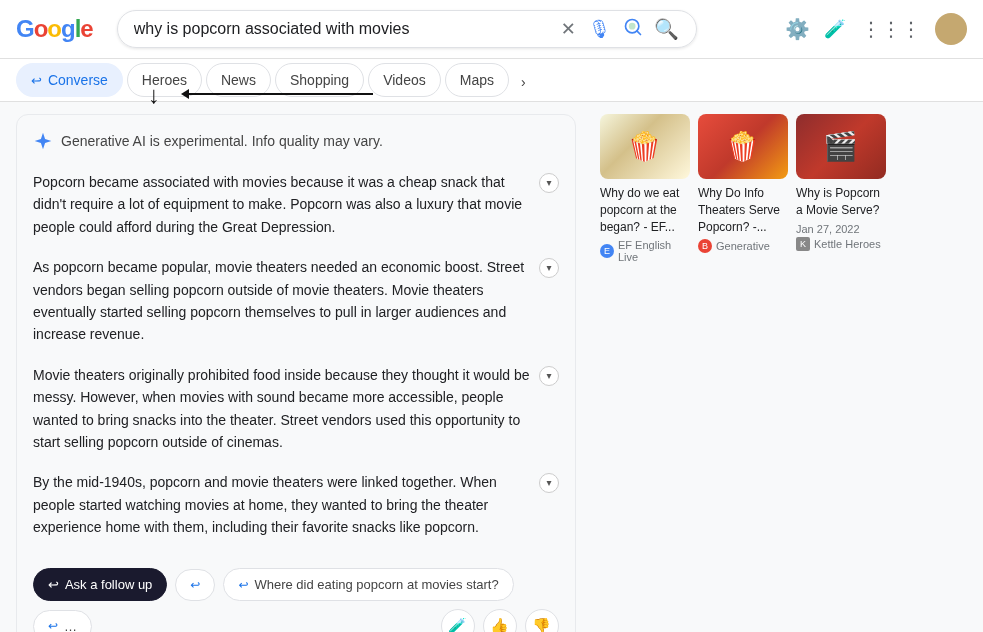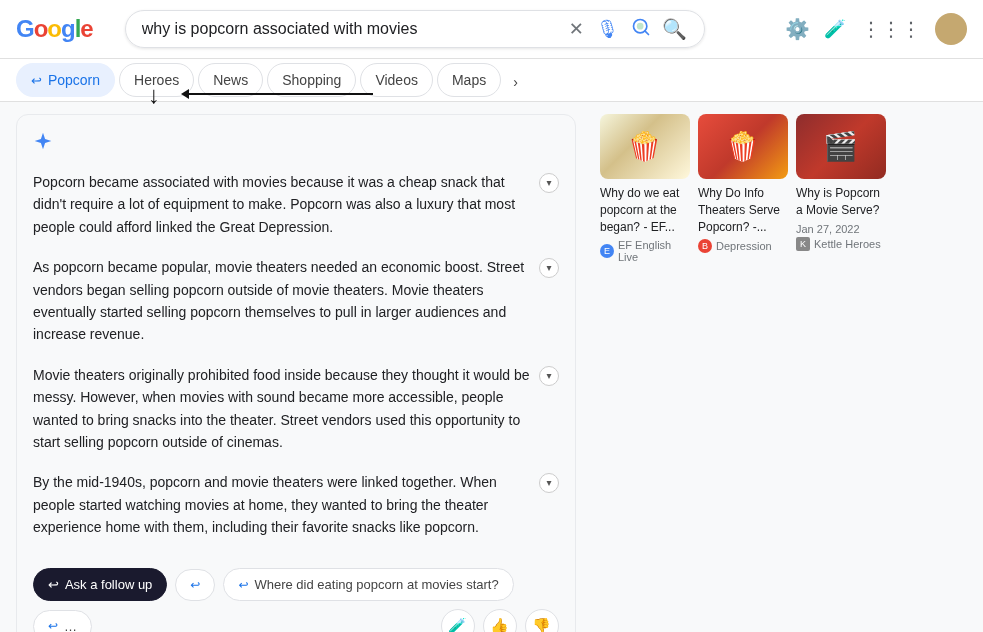--- a/index.html
+++ b/index.html
@@ -16,21 +16,21 @@
       display: flex;
       align-items: center;
       padding: 10px 16px;
       border-bottom: 1px solid #e0e0e0;
       gap: 16px;
       background: #fff;
     }
     .google-logo {
       display: flex;
       align-items: center;
-      margin-right: 16px;
+      margin-right: 8px;
       flex-shrink: 0;
     }
     .search-bar-wrapper {
       display: flex;
       align-items: center;
       border: 1px solid #dfe1e5;
       border-radius: 24px;
       padding: 6px 16px;
       flex: 1;
       max-width: 580px;
@@ -323,21 +323,21 @@
     <span style="cursor:pointer;font-size:20px;color:#5f6368;">⚙️</span>
     <span style="cursor:pointer;font-size:18px;color:#5f6368;">🧪</span>
     <span style="cursor:pointer;font-size:20px;color:#5f6368;">⋮⋮⋮</span>
     <div class="avatar"></div>
   </div>
 </div>
 
 <div class="tabs">
   <div class="tab active">
     <span style="color:#1a73e8;font-size:13px;">↩</span>
-    <span>Popcorn</span>
+    <span>Converse</span>
   </div>
   <div class="tab">
     <span>Heroes</span>
   </div>
   <div class="tab">
     <span>News</span>
   </div>
   <div class="tab">
     <span>Shopping</span>
   </div>
@@ -362,25 +362,26 @@
 
         <div style="position:absolute;left:155px;top:-38px;width:185px;height:2px;background:#111;">
           <div style="position:absolute;left:-7px;top:-4px;border-right:8px solid #111;border-top:5px solid transparent;border-bottom:5px solid transparent;"></div>
         </div>
       </div>
 
       <div class="ai-notice">
         <svg class="ai-icon" viewBox="0 0 24 24" fill="none">
           <path d="M12 2L14.5 9.5L22 12L14.5 14.5L12 22L9.5 14.5L2 12L9.5 9.5L12 2Z" fill="#4285f4"></path>
         </svg>
+        <span class="ai-notice-text">Generative AI is experimental. Info quality may vary.</span>
       </div>
 
       <div class="ai-content">
         <div class="ai-para">
-          <span class="para-text">Popcorn became associated with movies because it was a cheap snack that didn't require a lot of equipment to make. Popcorn was also a luxury that most people could afford linked the Great Depression.</span>
+          <span class="para-text">Popcorn became associated with movies because it was a cheap snack that didn't require a lot of equipment to make. Popcorn was also a luxury that movie people could afford during the Great Depression.</span>
           <span class="expand-btn">▾</span>
         </div>
         <div class="ai-para">
           <span class="para-text">As popcorn became popular, movie theaters needed an economic boost. Street vendors began selling popcorn outside of movie theaters. Movie theaters eventually started selling popcorn themselves to pull in larger audiences and increase revenue.</span>
           <span class="expand-btn">▾</span>
         </div>
         <div class="ai-para">
           <span class="para-text">Movie theaters originally prohibited food inside because they thought it would be messy. However, when movies with sound became more accessible, people wanted to bring snacks into the theater. Street vendors used this opportunity to start selling popcorn outside of cinemas.</span>
           <span class="expand-btn">▾</span>
         </div>
@@ -430,21 +431,21 @@
         </div>
       </div>
 
       <div class="image-card">
         <div class="img-popcorn2 image-thumb">
           <span style="font-size:28px;">🍿</span>
         </div>
         <div class="image-title">Why Do Info Theaters Serve Popcorn? -...</div>
         <div class="image-source">
           <div class="source-favicon" style="background:#ea4335;border-radius:50%;display:flex;align-items:center;justify-content:center;font-size:9px;color:#fff;">B</div>
-          <span>Depression</span>
+          <span>Generative</span>
         </div>
       </div>
 
       <div class="image-card">
         <div class="img-popcorn3 image-thumb">
           <span style="font-size:28px;">🎬</span>
         </div>
         <div class="image-title">Why is Popcorn a Movie Serve?</div>
         <div class="image-date">Jan 27, 2022</div>
         <div class="image-source">

